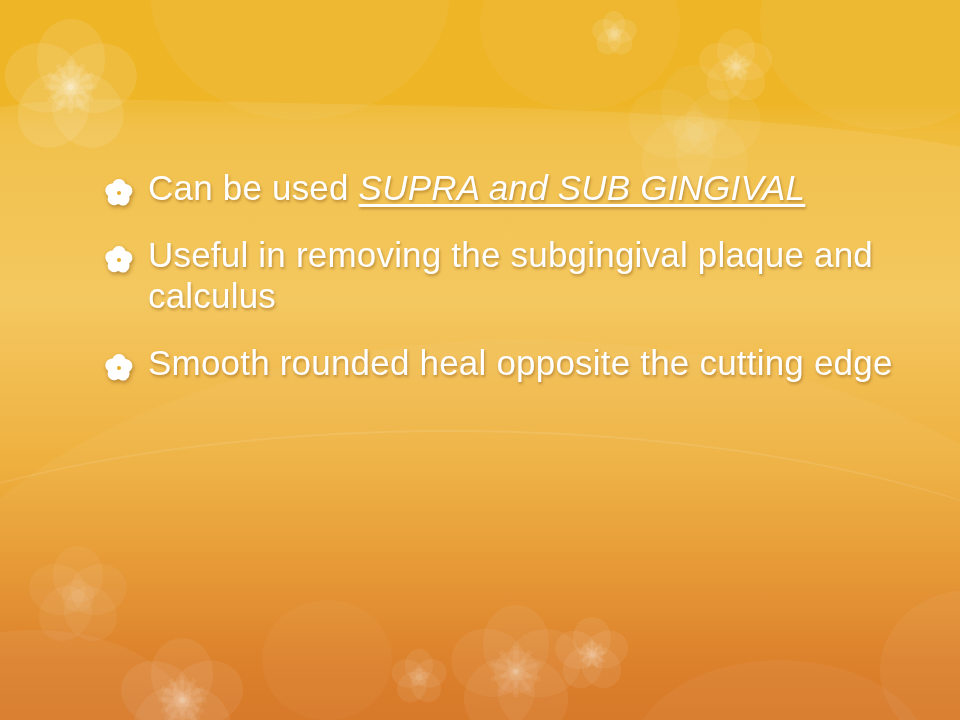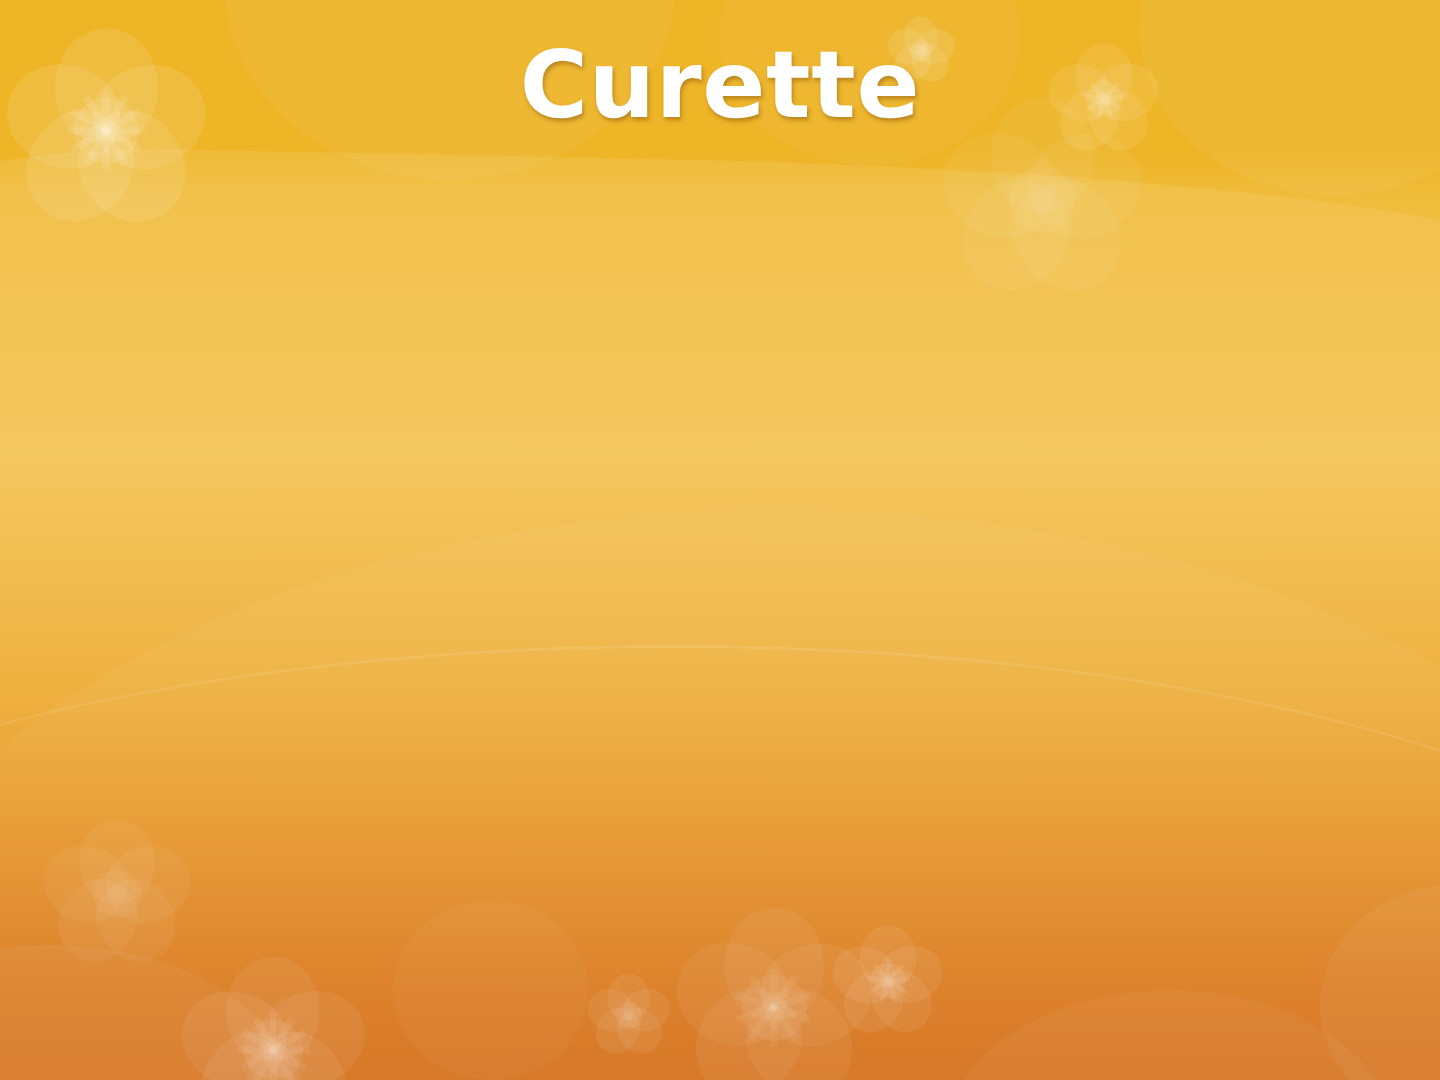--- a/index.html
+++ b/index.html
@@ -367,24 +367,66 @@
         <s style="transform:rotate(320deg)"></s>
       </div>
     </div>
 
     <div class="blob" style="left:-130px; top:630px; width:330px; height:220px; background:rgba(255,255,255,0.05);"></div>
     <div class="blob" style="left:630px; top:660px; width:300px; height:200px; background:rgba(255,255,255,0.045);"></div>
     <div class="blob" style="left:880px; top:590px; width:180px; height:160px; background:rgba(255,255,255,0.05);"></div>
     <div class="blob" style="left:262px; top:600px; width:130px; height:120px; background:rgba(255,255,255,0.035);"></div>
   </div>
 
-  <div class="title-wrap">
-    <div class="title">Curette</div>
-  </div>
 
   <div class="body">
 
-
-
-
+    <div class="bullet-row">
+      <div class="bullet-mark">
+        <div class="bmark">
+          <i></i>
+            <i></i>
+            <i></i>
+            <i></i>
+            <i></i>
+            <u></u>
+        </div>
+      </div>
+      <div class="bullet-text">
+        <span>Can be used </span><span class="em-ul">SUPRA and SUB GINGIVAL</span>
+      </div>
+    </div>
+
+
+    <div class="bullet-row">
+      <div class="bullet-mark">
+        <div class="bmark">
+          <i></i>
+            <i></i>
+            <i></i>
+            <i></i>
+            <i></i>
+            <u></u>
+        </div>
+      </div>
+      <div class="bullet-text">
+        <span>Useful in removing the subgingival plaque and calculus</span>
+      </div>
+    </div>
+
+    <div class="bullet-row">
+      <div class="bullet-mark">
+        <div class="bmark">
+          <i></i>
+            <i></i>
+            <i></i>
+            <i></i>
+            <i></i>
+            <u></u>
+        </div>
+      </div>
+      <div class="bullet-text">
+        <span>Smooth rounded heal opposite the cutting edge</span>
+      </div>
+    </div>
 
   </div>
 </div>
 
 </body></html>

